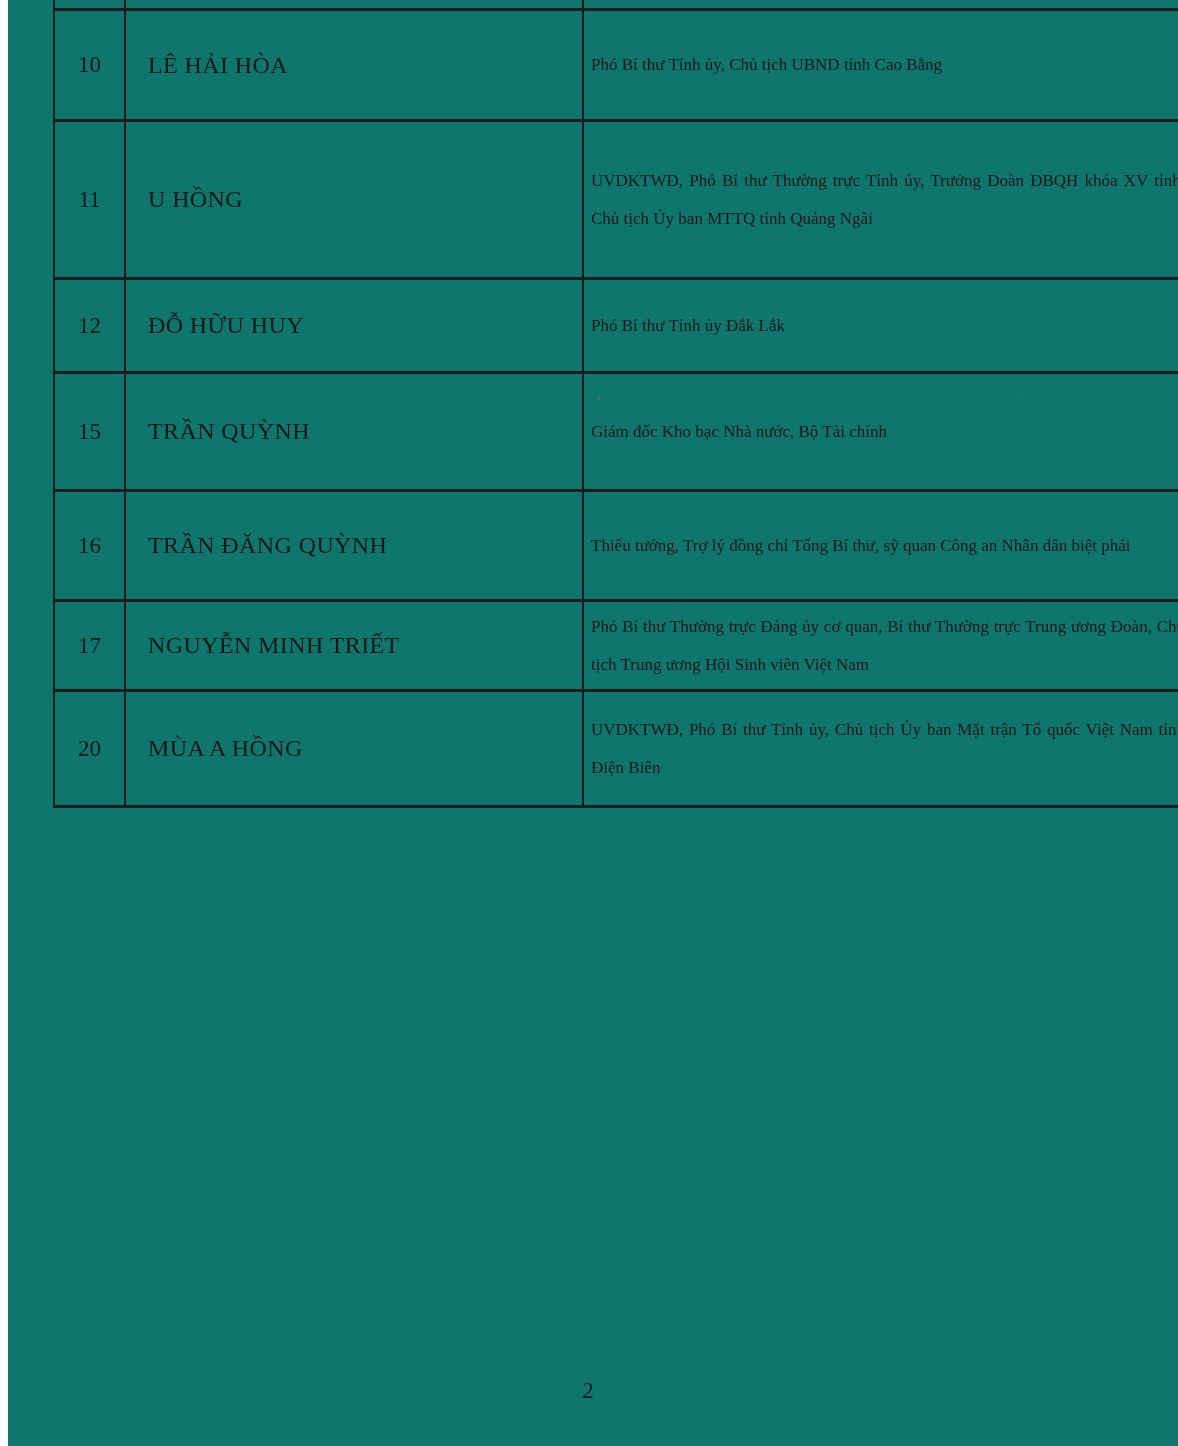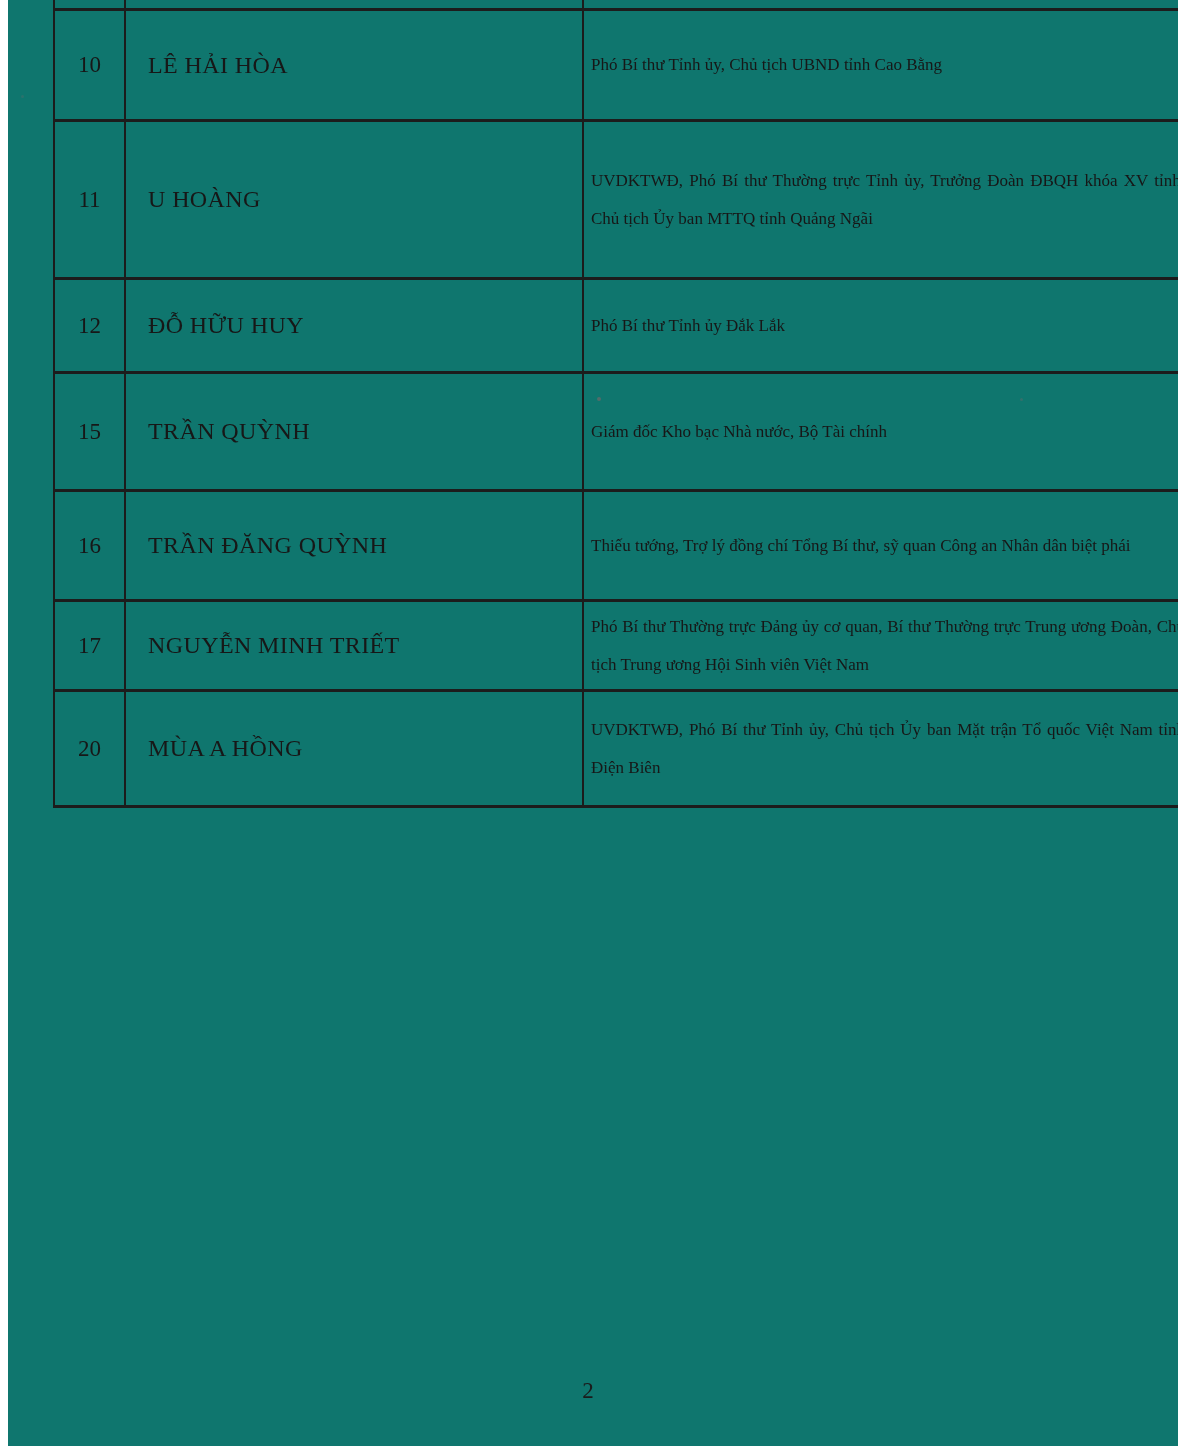--- a/index.html
+++ b/index.html
@@ -78,21 +78,21 @@
         <td class="c-name"></td>
         <td class="c-pos"></td>
       </tr>
       <tr>
         <td class="c-no">10</td>
         <td class="c-name">LÊ HẢI HÒA</td>
         <td class="c-pos">Phó Bí thư Tỉnh ủy, Chủ tịch UBND tỉnh Cao Bằng</td>
       </tr>
       <tr>
         <td class="c-no">11</td>
-        <td class="c-name">U HOÀNG</td>
+        <td class="c-name">U HỒNG</td>
         <td class="c-pos">UVDKTWĐ, Phó Bí thư Thường trực Tỉnh ủy, Trưởng Đoàn ĐBQH khóa XV tỉnh, Chủ tịch Ủy ban MTTQ tỉnh Quảng Ngãi</td>
       </tr>
       <tr>
         <td class="c-no">12</td>
         <td class="c-name">ĐỖ HỮU HUY</td>
         <td class="c-pos">Phó Bí thư Tỉnh ủy Đắk Lắk</td>
       </tr>
       <tr>
         <td class="c-no">15</td>
         <td class="c-name">TRẦN QUỲNH</td>

